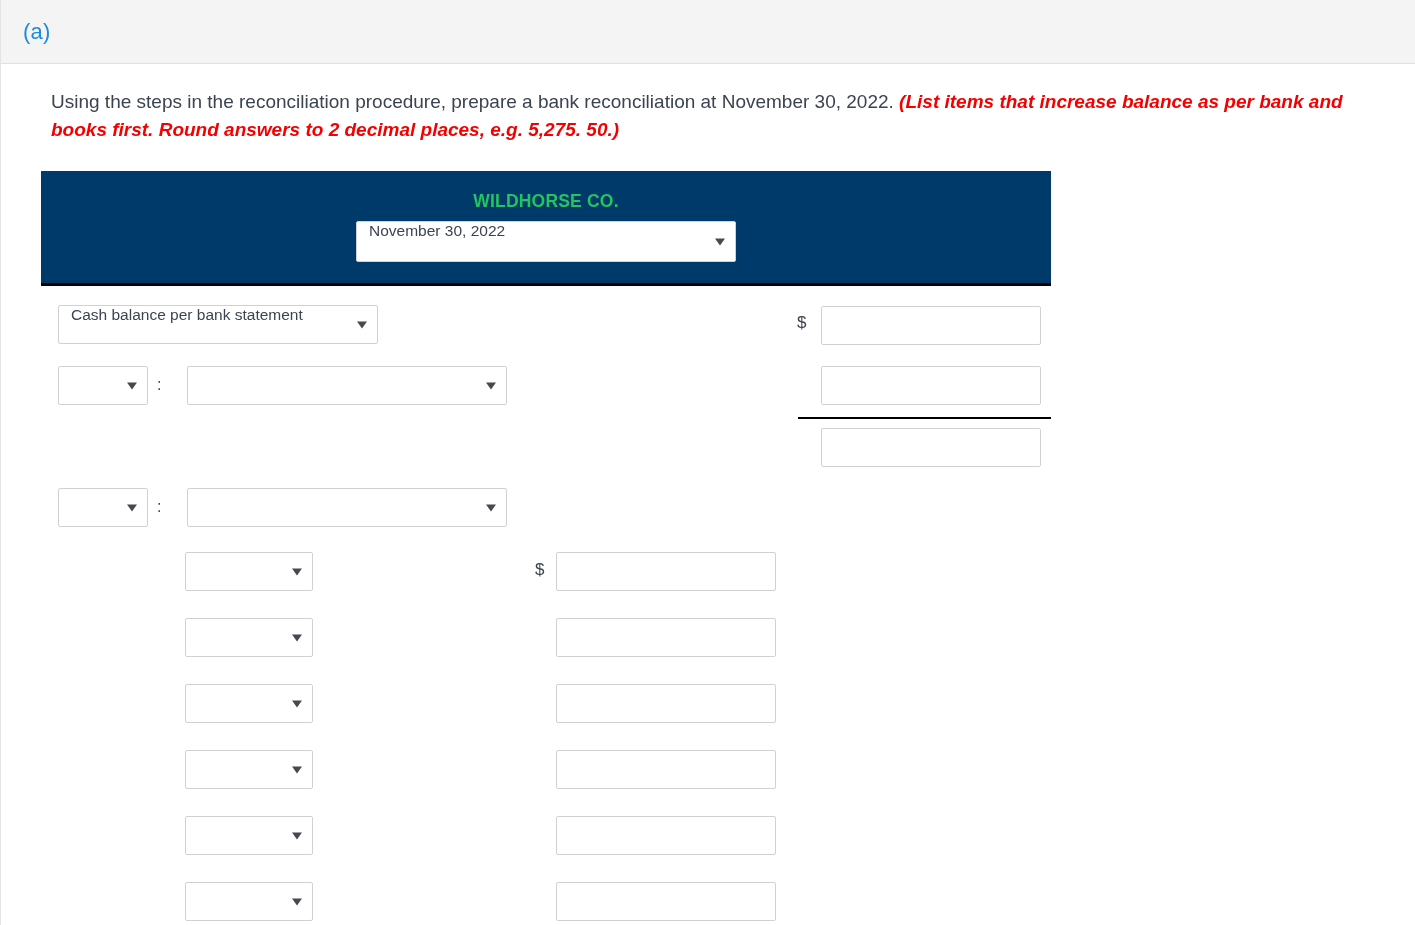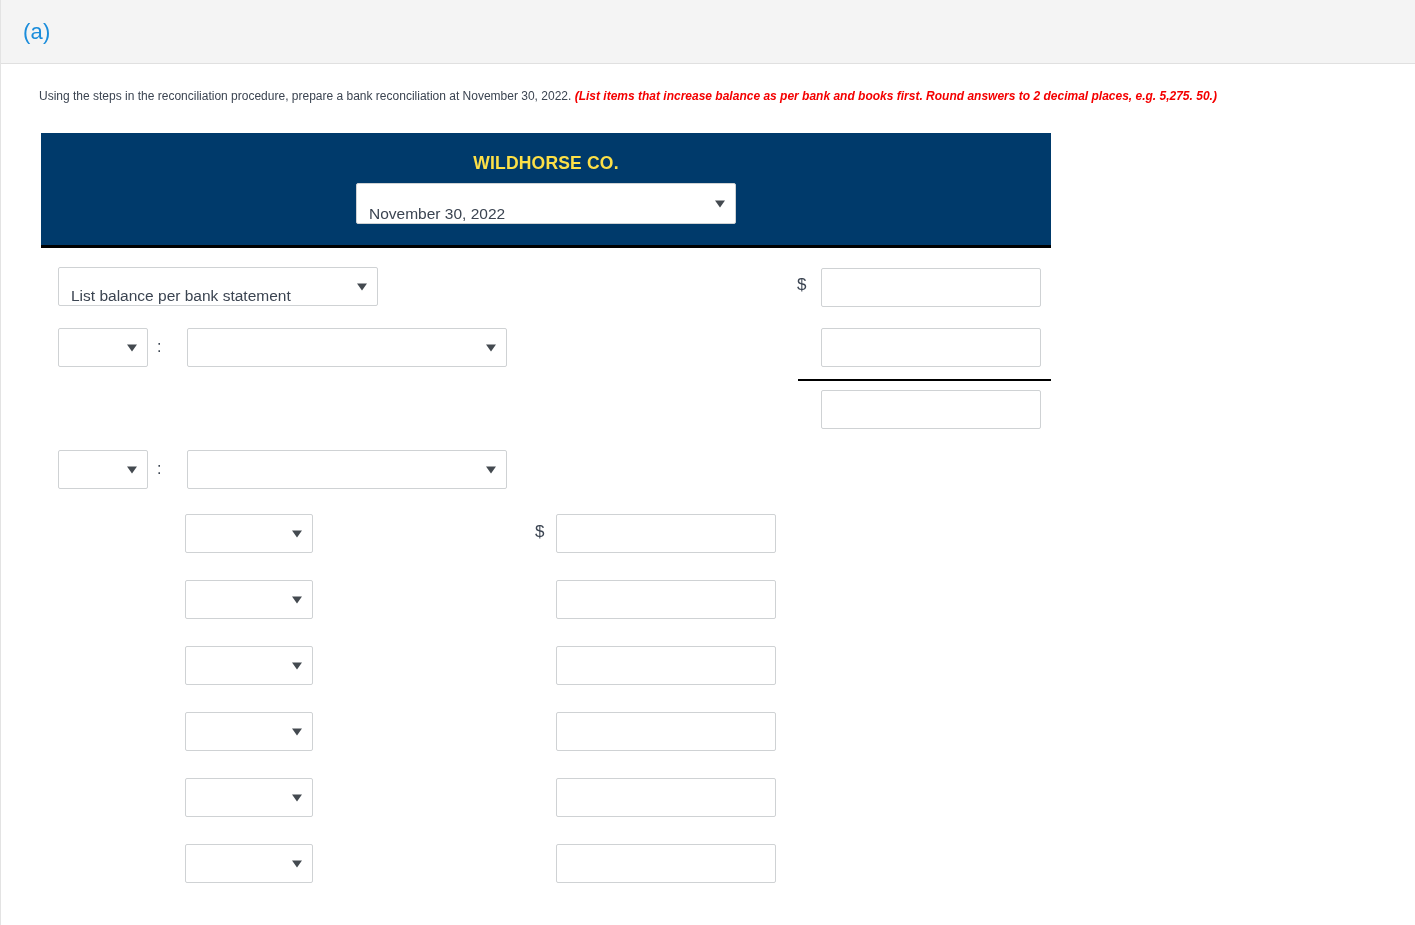--- a/index.html
+++ b/index.html
@@ -32,22 +32,22 @@
   }
   .section-label {
     color: #1b8ddb;
     font-size: 22px;
     font-family: "Liberation Sans", sans-serif;
     letter-spacing: .2px;
   }
 
   
   .instructions {
-    padding: 24px 14px 0 38px;
-    font-size: 12px;
+    padding: 24px 14px 0 50px;
+    font-size: 19px;
     line-height: 1.45;
     color: #3b4451;
     max-width: 1375px;
   }
   .instructions .emph {
     color: #f40000;
     font-weight: bold;
     font-style: italic;
   }
 
@@ -59,35 +59,35 @@
   }
 
   .stmt-header {
     background: #003A6B;
     border-bottom: 3px solid #000000;
     padding: 16px 0 0 0;
     text-align: center;
     height: 115px;
   }
   .stmt-company, .stmt-title {
-    color: #fde047;
+    color: #22c55e;
     font-weight: bold;
     font-size: 17.5px;
     line-height: 1.6;
     letter-spacing: .2px;
   }
 
   
   .ctrl {
     background: #ffffff;
     border: 1px solid #cfd2d4;
     border-radius: 2px;
     height: 38px;
     display: inline-flex;
-    align-items: flex-end;
+    align-items: flex-start;
     padding: 0 8px 0 12px;
     font-size: 15.5px;
     color: #3b4451;
     position: relative;
     font-family: "Liberation Sans", sans-serif;
   }
   .ctrl .caret {
     position: absolute;
     right: 10px;
     top: 50%;
@@ -163,21 +163,21 @@
       <div class="ctrl date-select">
         <span>November 30, 2022</span>
         <span class="caret"></span>
       </div>
     </div>
 
     <div class="stmt-body">
 
       <div class="row" style="height:72px;">
         <div class="ctrl abs" style="left:17px; top:19px; width:320px; height:39px;">
-          <span>List balance per bank statement</span>
+          <span>Cash balance per bank statement</span>
           <span class="caret"></span>
         </div>
 
         <span class="dollar" style="left:756px; top:27px;">$</span>
 
         <div class="ctrl abs txt amt-box" style="left:780px; top:20px;"></div>
       </div>
 
       <div class="row" style="height:66px;">
         <div class="ctrl abs tiny-select" style="left:17px; top:8px;">

